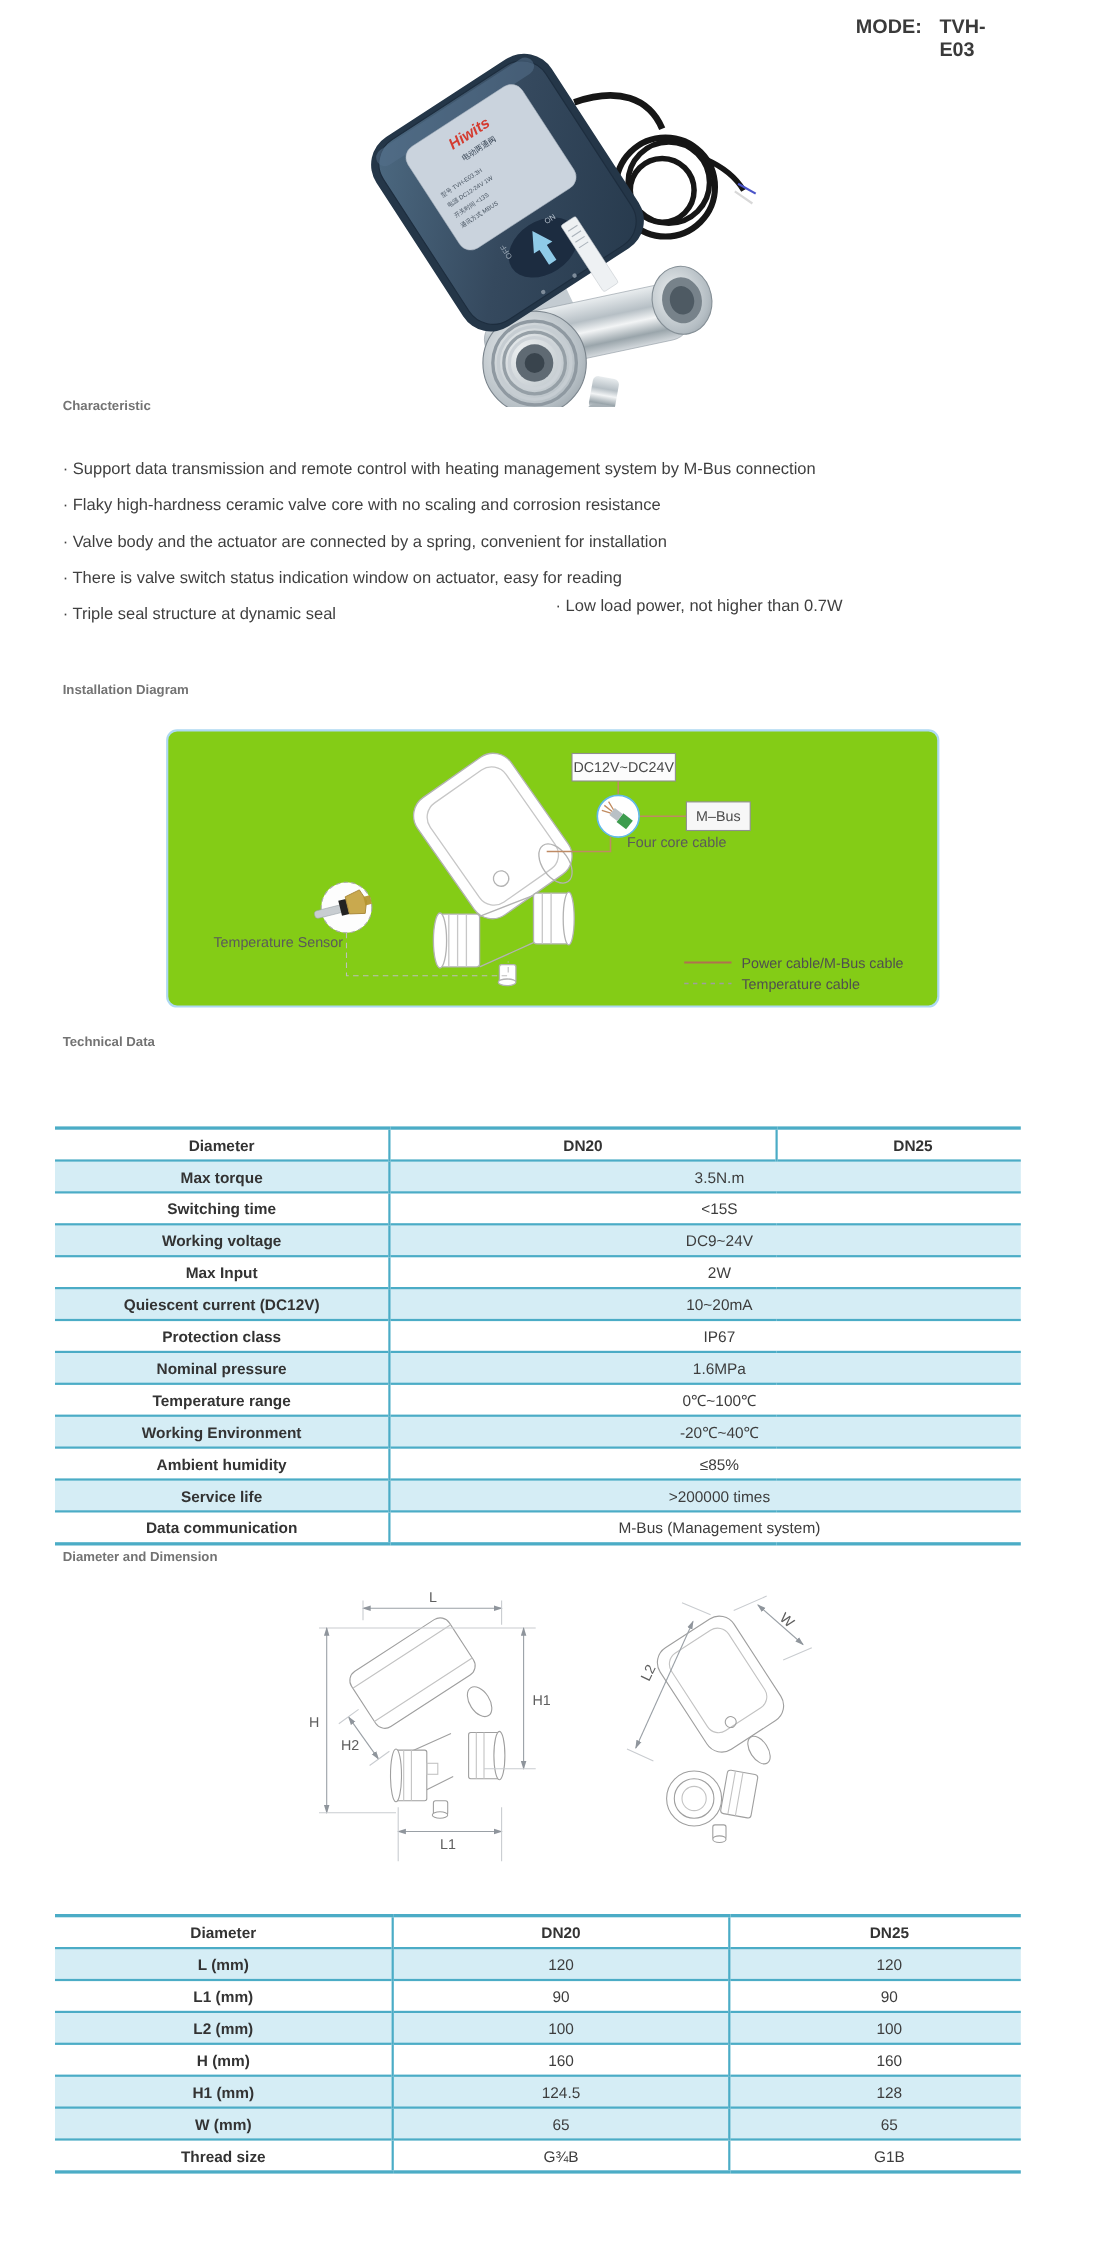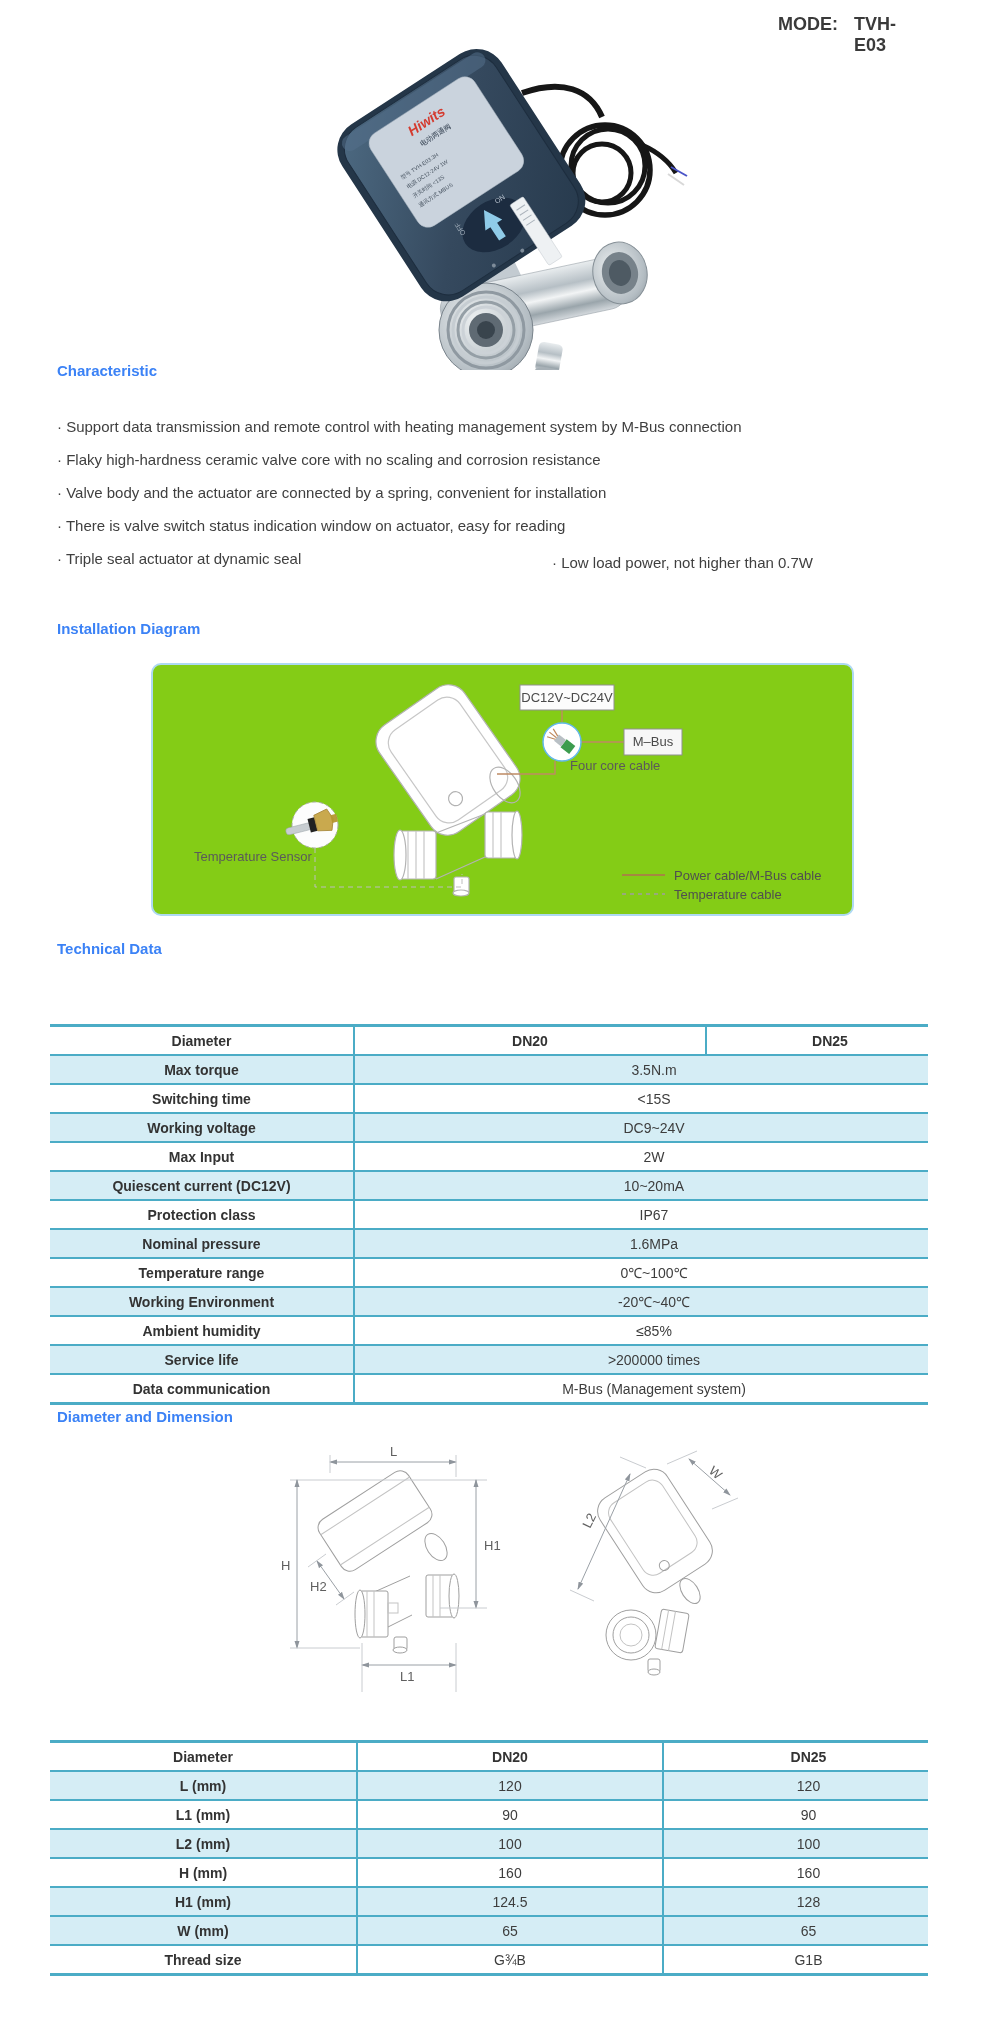--- a/index.html
+++ b/index.html
@@ -1,20 +1,20 @@
 <!DOCTYPE html>
 <html><head>
 <meta charset="utf-8">
 <style>
   html,body{margin:0;padding:0;background:#ffffff;}
   .page{position:relative;width:928px;height:2038px;background:#fff;
         font-family:"Liberation Sans", sans-serif;overflow:hidden;}
   .mode{position:absolute;left:778px;top:14px;display:flex;gap:16px;
         font-weight:bold;font-size:18px;color:#3a3a3a;}
-  .sec-h{position:absolute;left:57px;font-weight:bold;font-size:15px;color:#3b82f6;}
+  .sec-h{position:absolute;left:57px;font-weight:bold;font-size:12px;color:#737373;}
   .bullet{position:absolute;left:57px;font-size:15px;color:#3f3f3f;white-space:nowrap;}
   .bullet-right{position:absolute;left:505px;font-size:15px;color:#3f3f3f;white-space:nowrap;}
   .photo{position:absolute;left:290px;top:45px;width:400px;height:325px;}
   .diagram-box{position:absolute;left:151px;top:663px;width:699px;height:249px;
                border:2px solid #aed9f2;border-radius:10px;background:#84cc16;}
   .dimdraw{position:absolute;left:260px;top:1443px;width:480px;height:252px;}
   table.spec{position:absolute;border-collapse:collapse;table-layout:fixed;width:903px;
              font-size:14px;color:#3d3d3d;margin-top:42px;}
   table.spec td{border-top:2px solid #4bacc6;height:27px;text-align:center;padding:0;
                 vertical-align:middle;}
@@ -112,22 +112,22 @@
       <rect x="238" y="150" width="16" height="72" rx="2" fill="#eef1f3" stroke="#c5cbd0" stroke-width="0.5"></rect>
       <path d="M 241 158 h 10 M 241 164 h 10 M 241 170 h 10 M 241 176 h 10" stroke="#aab2ba" stroke-width="1"></path>
     </g>
   </svg>
 
   <div class="sec-h" style="top:362px;">Characteristic</div>
   <div class="bullet" style="top:418px;">· Support data transmission and remote control with heating management system by M-Bus connection</div>
   <div class="bullet" style="top:451px;">· Flaky high-hardness ceramic valve core with no scaling and corrosion resistance</div>
   <div class="bullet" style="top:484px;">· Valve body and the actuator are connected by a spring, convenient for installation</div>
   <div class="bullet" style="top:517px;">· There is valve switch status indication window on actuator, easy for reading</div>
-  <div class="bullet" style="top:550px;">· Triple seal actuator at dynamic seal</div>
-  <div class="bullet-right" style="top:554px;margin-left:47px;">· Low load power, not higher than 0.7W</div>
+  <div class="bullet" style="top:550px;">· Triple seal structure at dynamic seal</div>
+  <div class="bullet-right" style="top:542px;">· Low load power, not higher than 0.7W</div>
 
   <div class="sec-h" style="top:620px;">Installation Diagram</div>
 
   <div class="diagram-box">
     <svg viewBox="0 0 699 249" width="699" height="249">
 
       <g fill="#ffffff" stroke="#b3b3b3" stroke-width="1.2">
         <g transform="translate(295 95) rotate(-35)">
           <rect x="-52" y="-65" width="104" height="130" rx="20"></rect>
           <rect x="-42" y="-55" width="84" height="110" rx="16" stroke="#c7c7c7" fill="none"></rect>

